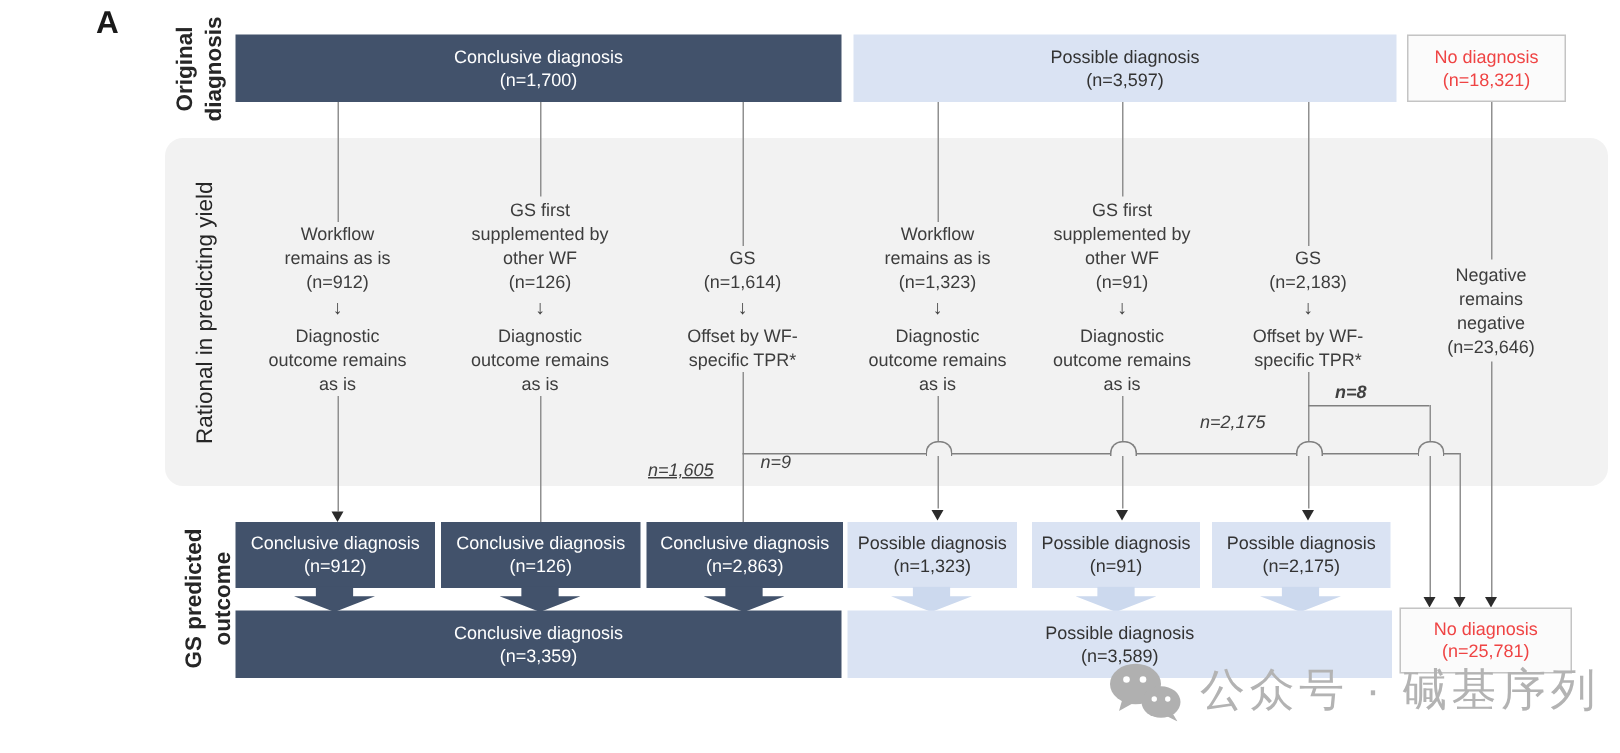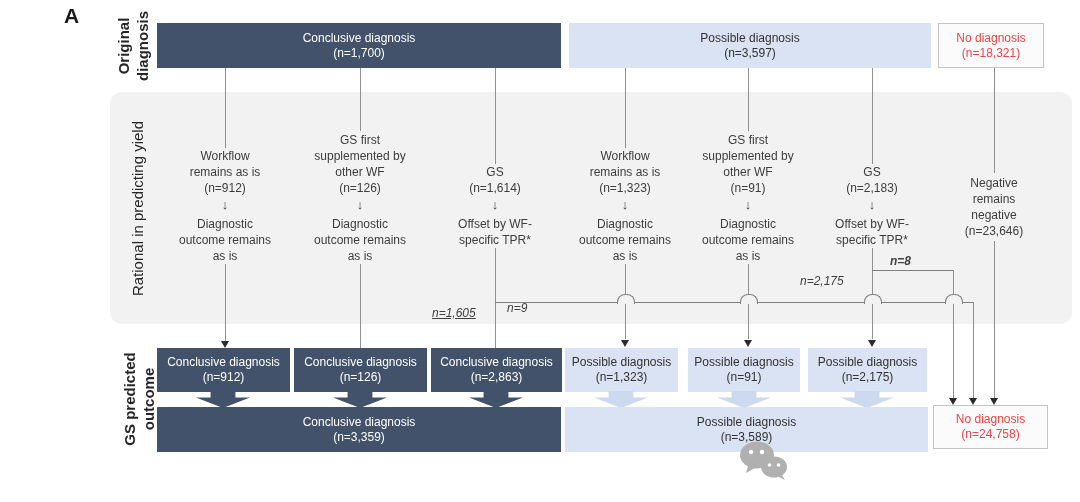--- a/index.html
+++ b/index.html
@@ -183,29 +183,30 @@
   <div class="box dark" style="left:157px;top:407px;width:404px;height:45px;">
     <span>Conclusive diagnosis</span>
     <span>(n=3,359)</span>
   </div>
   <div class="box light" style="left:565px;top:407px;width:363px;height:45px;">
     <span>Possible diagnosis</span>
     <span>(n=3,589)</span>
   </div>
   <div class="box white" style="left:933px;top:405px;width:113px;height:42px;">
     <span>No diagnosis</span>
-    <span>(n=24,758)</span>
+    <span>(n=25,781)</span>
   </div>
 
   <div class="watermark">
     <svg width="52" height="40" viewBox="0 0 52 40">
       <ellipse cx="19" cy="15" rx="17" ry="13.5" fill="#b0b0b0"></ellipse>
       <polygon points="10,26 8,33 17,28" fill="#b0b0b0"></polygon>
       <circle cx="13" cy="12" r="2.2" fill="#ffffff"></circle>
       <circle cx="24" cy="12" r="2.2" fill="#ffffff"></circle>
       <ellipse cx="36" cy="27" rx="13" ry="10.5" fill="#b0b0b0"></ellipse>
       <polygon points="44,35 47,40 39,36" fill="#b0b0b0"></polygon>
       <circle cx="31.5" cy="25" r="1.8" fill="#ffffff"></circle>
       <circle cx="40.5" cy="25" r="1.8" fill="#ffffff"></circle>
     </svg>
+    <span class="wm-text">公众号 · 碱基序列</span>
   </div>
 
 </div>
 
 </body></html>

